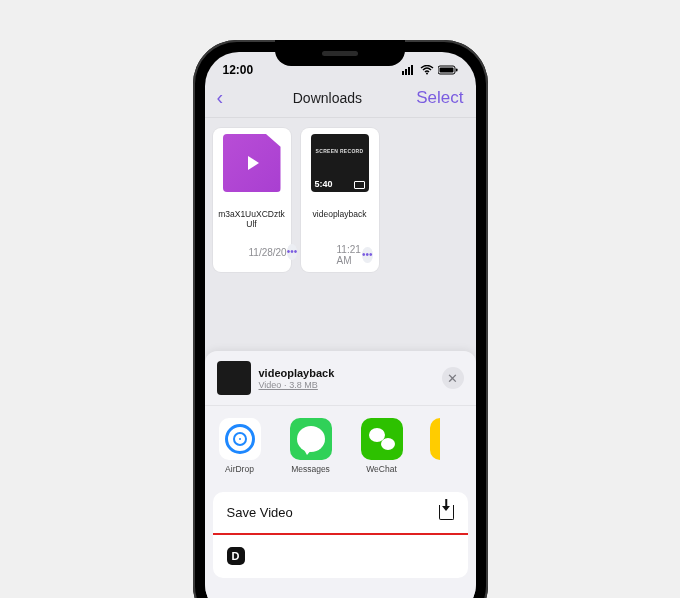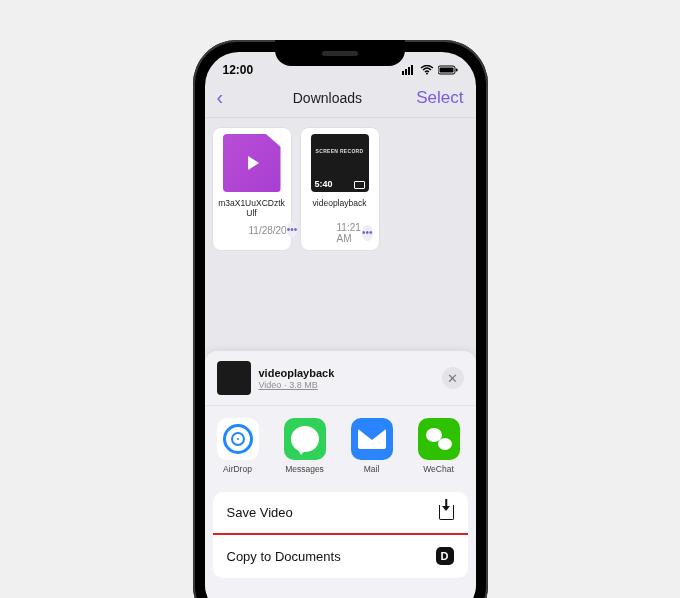--- a/index.html
+++ b/index.html
@@ -8,21 +8,21 @@
     .screen { width: 100%; height: 100%; background: #e8e8ec; border-radius: 34px; overflow: hidden; position: relative; }
     .notch { position: absolute; top: 0; left: 50%; transform: translateX(-50%); width: 130px; height: 26px; background: #000; border-radius: 0 0 16px 16px; z-index: 10; display:flex; align-items:center; justify-content:center; }
     .notch::after { content:""; width:36px; height:5px; background:#2a2a2a; border-radius:3px; }
     .status-bar { display: flex; justify-content: space-between; align-items: center; padding: 6px 18px 0; height: 30px; font-size: 12px; font-weight: 600; }
     .status-right { display: flex; gap: 4px; align-items: center; }
     .nav-bar { display:flex; align-items:center; justify-content:space-between; padding: 4px 12px 8px; border-bottom: 1px solid rgba(0,0,0,0.06); }
     .back-btn { color:#7a5ce0; font-size:20px; width:22px; cursor:pointer; }
     .nav-title { font-size:14px; font-weight:500; color:#1c1c1e; }
     .select-btn { font-size:17px; color:#7a5ce0; cursor:pointer; }
     .files-area { background:#e8e8ec; padding:10px 8px 4px; display:flex; gap:10px; }
-    .file-card { background:#fff; border-radius:8px; width:78px; padding:6px 4px 6px; display:flex; flex-direction:column; align-items:center; box-shadow: 0 0 0 1px rgba(0,0,0,0.03); }
+    .file-card { background:#fff; border-radius:8px; width:78px; padding:6px 4px 6px; display:flex; flex-direction:column; align-items:center; box-shadow: 0 0 0 1px rgba(0,0,0,0.03); gap: 11px; }
     .thumb { width:58px; height:58px; border-radius:4px; display:flex; align-items:center; justify-content:center; position:relative; }
     .thumb-purple { background:linear-gradient(135deg,#b84dd6,#a93fd1); clip-path: polygon(0 0, 75% 0, 100% 22%, 100% 100%, 0 100%); }
     .play-tri { width:0; height:0; border-left:11px solid #fff; border-top:7px solid transparent; border-bottom:7px solid transparent; margin-left:3px; }
     .thumb-video { background:#1a1a1a; }
     .thumb-logo { position:absolute; top:14px; width:100%; text-align:center; color:#ddd; font-size:5px; font-weight:700; letter-spacing:0.3px; }
     .thumb-duration { position:absolute; bottom:3px; left:4px; color:#fff; font-size:9px; font-weight:600; }
     .thumb-vidicn { position:absolute; bottom:3px; right:4px; width:11px; height:8px; border:1px solid #fff; border-radius:1px; }
     .file-name { font-size:8.5px; color:#222; margin-top:6px; text-align:center; line-height:1.2; width:100%; word-break:break-all; height:20px; overflow:hidden; }
     .file-meta { display:flex; justify-content:space-between; align-items:center; width:100%; margin-top:4px; padding:0 2px; }
     .file-date { font-size:10px; color:#8e8e93;margin-left:30px; }
@@ -137,42 +137,35 @@
             </div>
           <div class="app-label">AirDrop</div>
         </div>
         <div class="share-app">
           <div class="app-icon" style="background:#30d158">
               <div class="msg-bubble"></div>
             </div>
           <div class="app-label">Messages</div>
         </div>
         <div class="share-app">
-          <div class="app-icon" style="background:#2a84ff">
-              <div class="envelope"></div>
-            </div>
-          <div class="app-label">Mail</div>
-        </div>
-        <div class="share-app">
           <div class="app-icon" style="background:#2dc100">
               <div class="wechat-inner"></div>
             </div>
           <div class="app-label">WeChat</div>
         </div>
         <div class="share-app" style="width:10px">
           <div class="partial-app"></div>
         </div>
       </div>
 
       <div class="actions">
         <div class="action-row">
           <div class="highlight"></div>
           <span>Save Video</span>
           <span class="download-icon"></span>
         </div>
         <div class="action-row">
-          <span>Copy to Documents</span>
           <span class="docs-icon">D</span>
         </div>
       </div>
     </div>
   </div>
 </div>
 
 </body></html>

